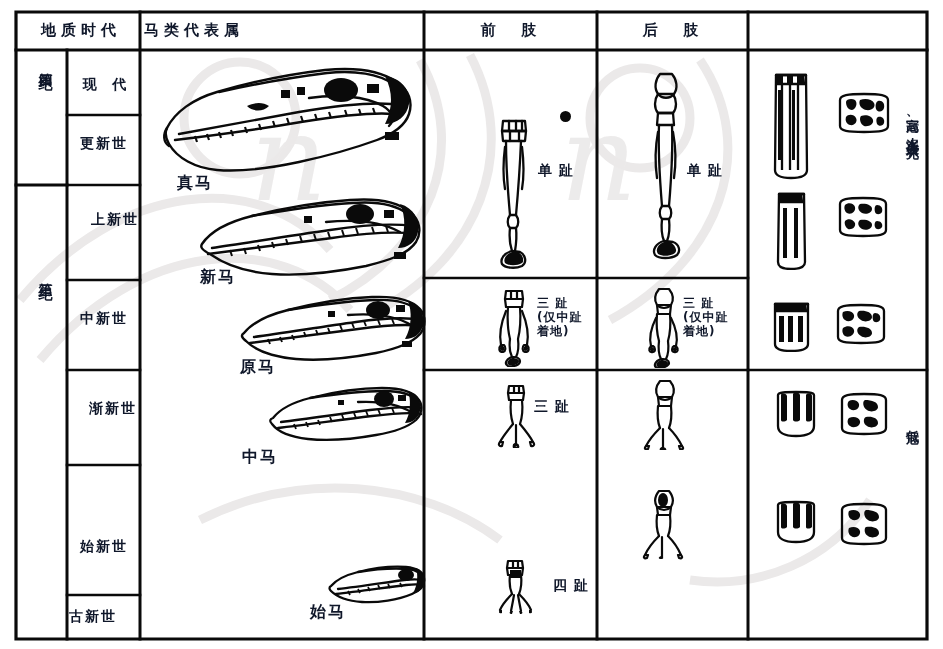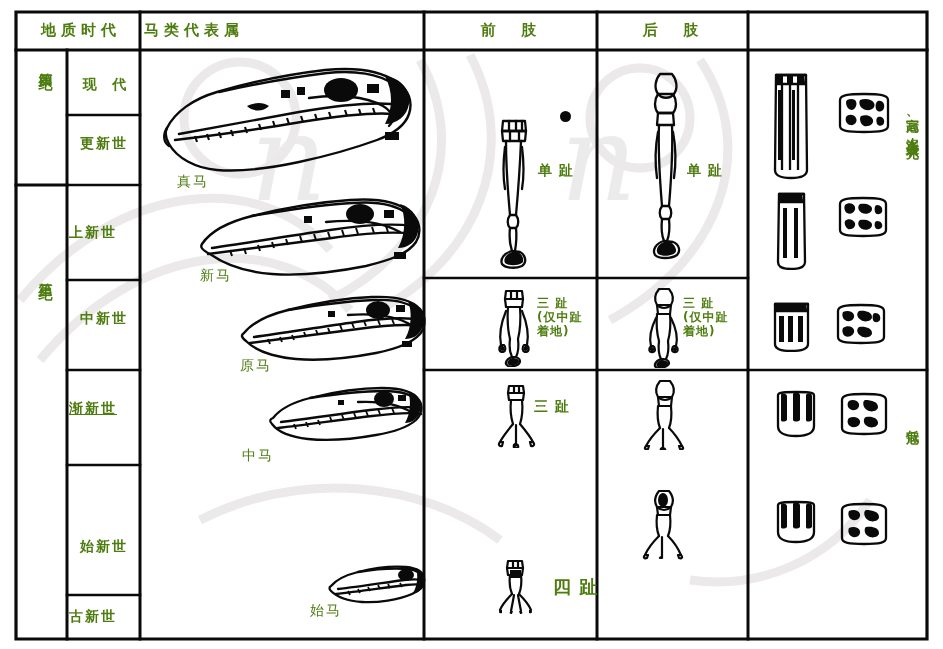--- a/index.html
+++ b/index.html
@@ -32,21 +32,21 @@
     left: 14px;
     top: 10px;
     width: 915px;
     height: 631px;
     z-index: 2;
   }
 
   .cell-label {
     font-family: "DejaVu Sans", "Liberation Sans", sans-serif;
     font-weight: bold;
-    color: #4d7c0f;
+    color: #0f172a;
     letter-spacing: 2px;
     white-space: pre;
     line-height: 1.25;
   }
 
   
   .abs {
     position: absolute;
     z-index: 6;
   }
@@ -69,22 +69,22 @@
     letter-spacing: 2px;
   }
 
   .epoch-text {
     font-size: 14px;
     font-weight: bold;
     letter-spacing: 2px;
   }
 
   .genus-text {
-    font-size: 14px;
-    font-weight: normal;
+    font-size: 16px;
+    font-weight: bold;
     letter-spacing: 2px;
   }
 
   .toe-text {
     font-size: 12px;
     font-weight: bold;
     letter-spacing: 1px;
     line-height: 1.15;
   }
 
@@ -163,25 +163,25 @@
 
 
   <div class="abs cell-label era-text vert" style="left:18px; top:52px; width:22px; text-align:center;">第四纪</div>
 
   <div class="abs cell-label era-text vert" style="left:18px; top:262px; width:22px; text-align:center;">第三纪</div>
 
   <div class="abs cell-label epoch-text" style="left:55px; top:66px; width:73px; text-align:center;">现  代</div>
 
   <div class="abs cell-label epoch-text" style="left:55px; top:125px; width:70px; text-align:center;">更新世</div>
 
-  <div class="abs cell-label epoch-text" style="left:55px; top:214px; width:70px; text-align:left;">上新世</div>
+  <div class="abs cell-label epoch-text" style="left:55px; top:201px; width:70px; text-align:right;">上新世</div>
 
   <div class="abs cell-label epoch-text" style="left:55px; top:300px; width:70px; text-align:center;">中新世</div>
 
-  <div class="abs cell-label epoch-text" style="left:55px; top:390px; width:88px; text-align:left;text-decoration:underline;">渐新世</div>
+  <div class="abs cell-label epoch-text" style="left:55px; top:390px; width:88px; text-align:center;">渐新世</div>
 
   <div class="abs cell-label epoch-text" style="left:55px; top:503px; width:70px; text-align:center;margin-top:25px;">始新世</div>
 
   <div class="abs cell-label epoch-text" style="left:55px; top:598px; width:92px; text-align:left;">古新世</div>
 
   <svg class="skel" style="left:145px; top:44px;" width="260" height="135" viewBox="0 0 260 135">
     <g fill="none" stroke="#0a0a0a" stroke-width="2.4" stroke-linejoin="round" stroke-linecap="round">
       <path d="M8,74 C16,58 34,45 58,38 C92,28 132,20 166,16 C196,13 222,17 238,28
                C250,36 254,48 250,60 C246,72 234,80 218,86
                C196,94 168,102 140,108 C112,114 82,118 58,116
@@ -441,21 +441,21 @@
     </g>
     <g fill="#0a0a0a">
       <path d="M6,52 C4,54 5,56 8,55 L8,52 Z"></path>
       <path d="M17,53 C15,54 15,56 18,56 L19,53 Z"></path>
       <path d="M27,53 C29,54 29,56 26,56 L25,53 Z"></path>
       <path d="M37,52 C39,54 38,56 35,55 L35,52 Z"></path>
       <rect x="16" y="12" width="11" height="8"></rect>
     </g>
   </svg>
 
-  <div class="abs cell-label toe-text" style="left:539px; top:567px; font-size:18px;">四 趾</div>
+  <div class="abs cell-label toe-text" style="left:539px; top:567px; font-size:14px;">四 趾</div>
 
   <svg class="skel" style="left:626px; top:60px;" width="48" height="190" viewBox="0 0 48 190">
     <g fill="none" stroke="#0a0a0a" stroke-width="2.3" stroke-linejoin="round" stroke-linecap="round">
 
       <path d="M20,4 C15,10 14,18 18,24 C22,29 30,29 34,24 C38,18 37,10 32,4 Z"></path>
       <path d="M18,24 C14,30 14,38 18,43 L33,43 C37,38 37,30 33,24 Z"></path>
       <path d="M18,43 L33,43 L34,55 L17,55 Z"></path>
 
       <path d="M19,55 C18,82 20,112 22,136"></path>
       <path d="M32,55 C33,82 31,112 29,136"></path>

